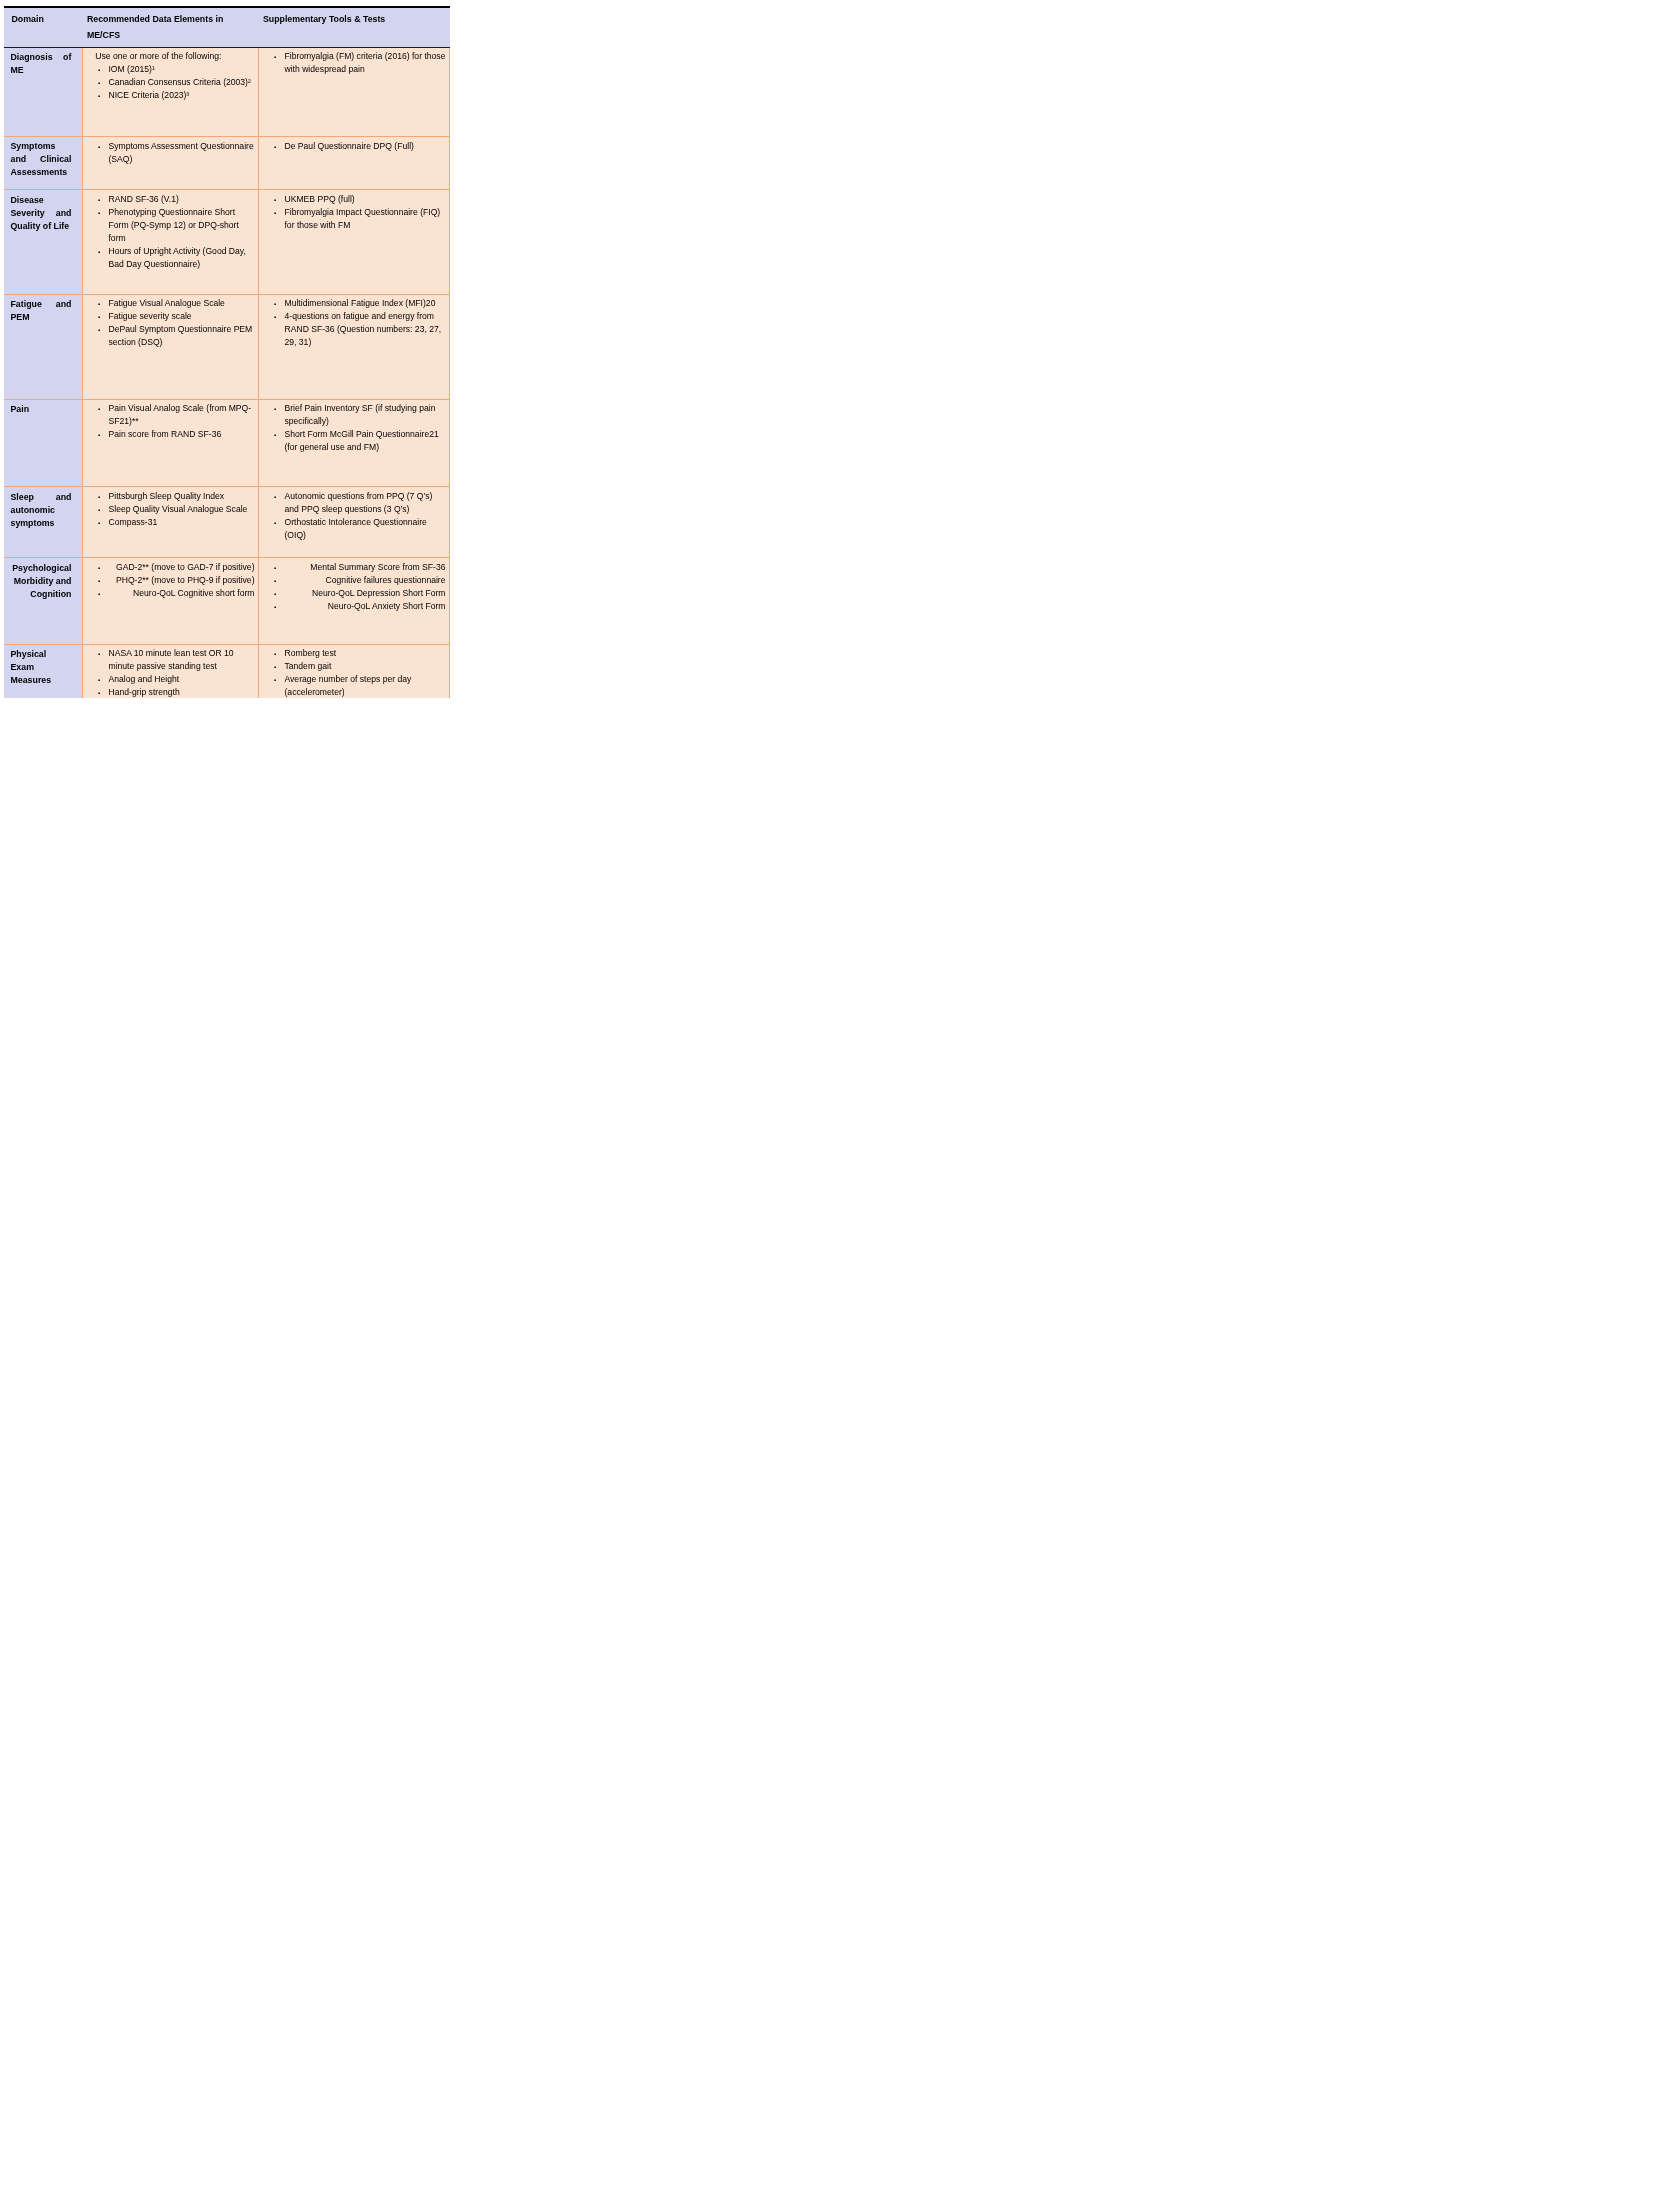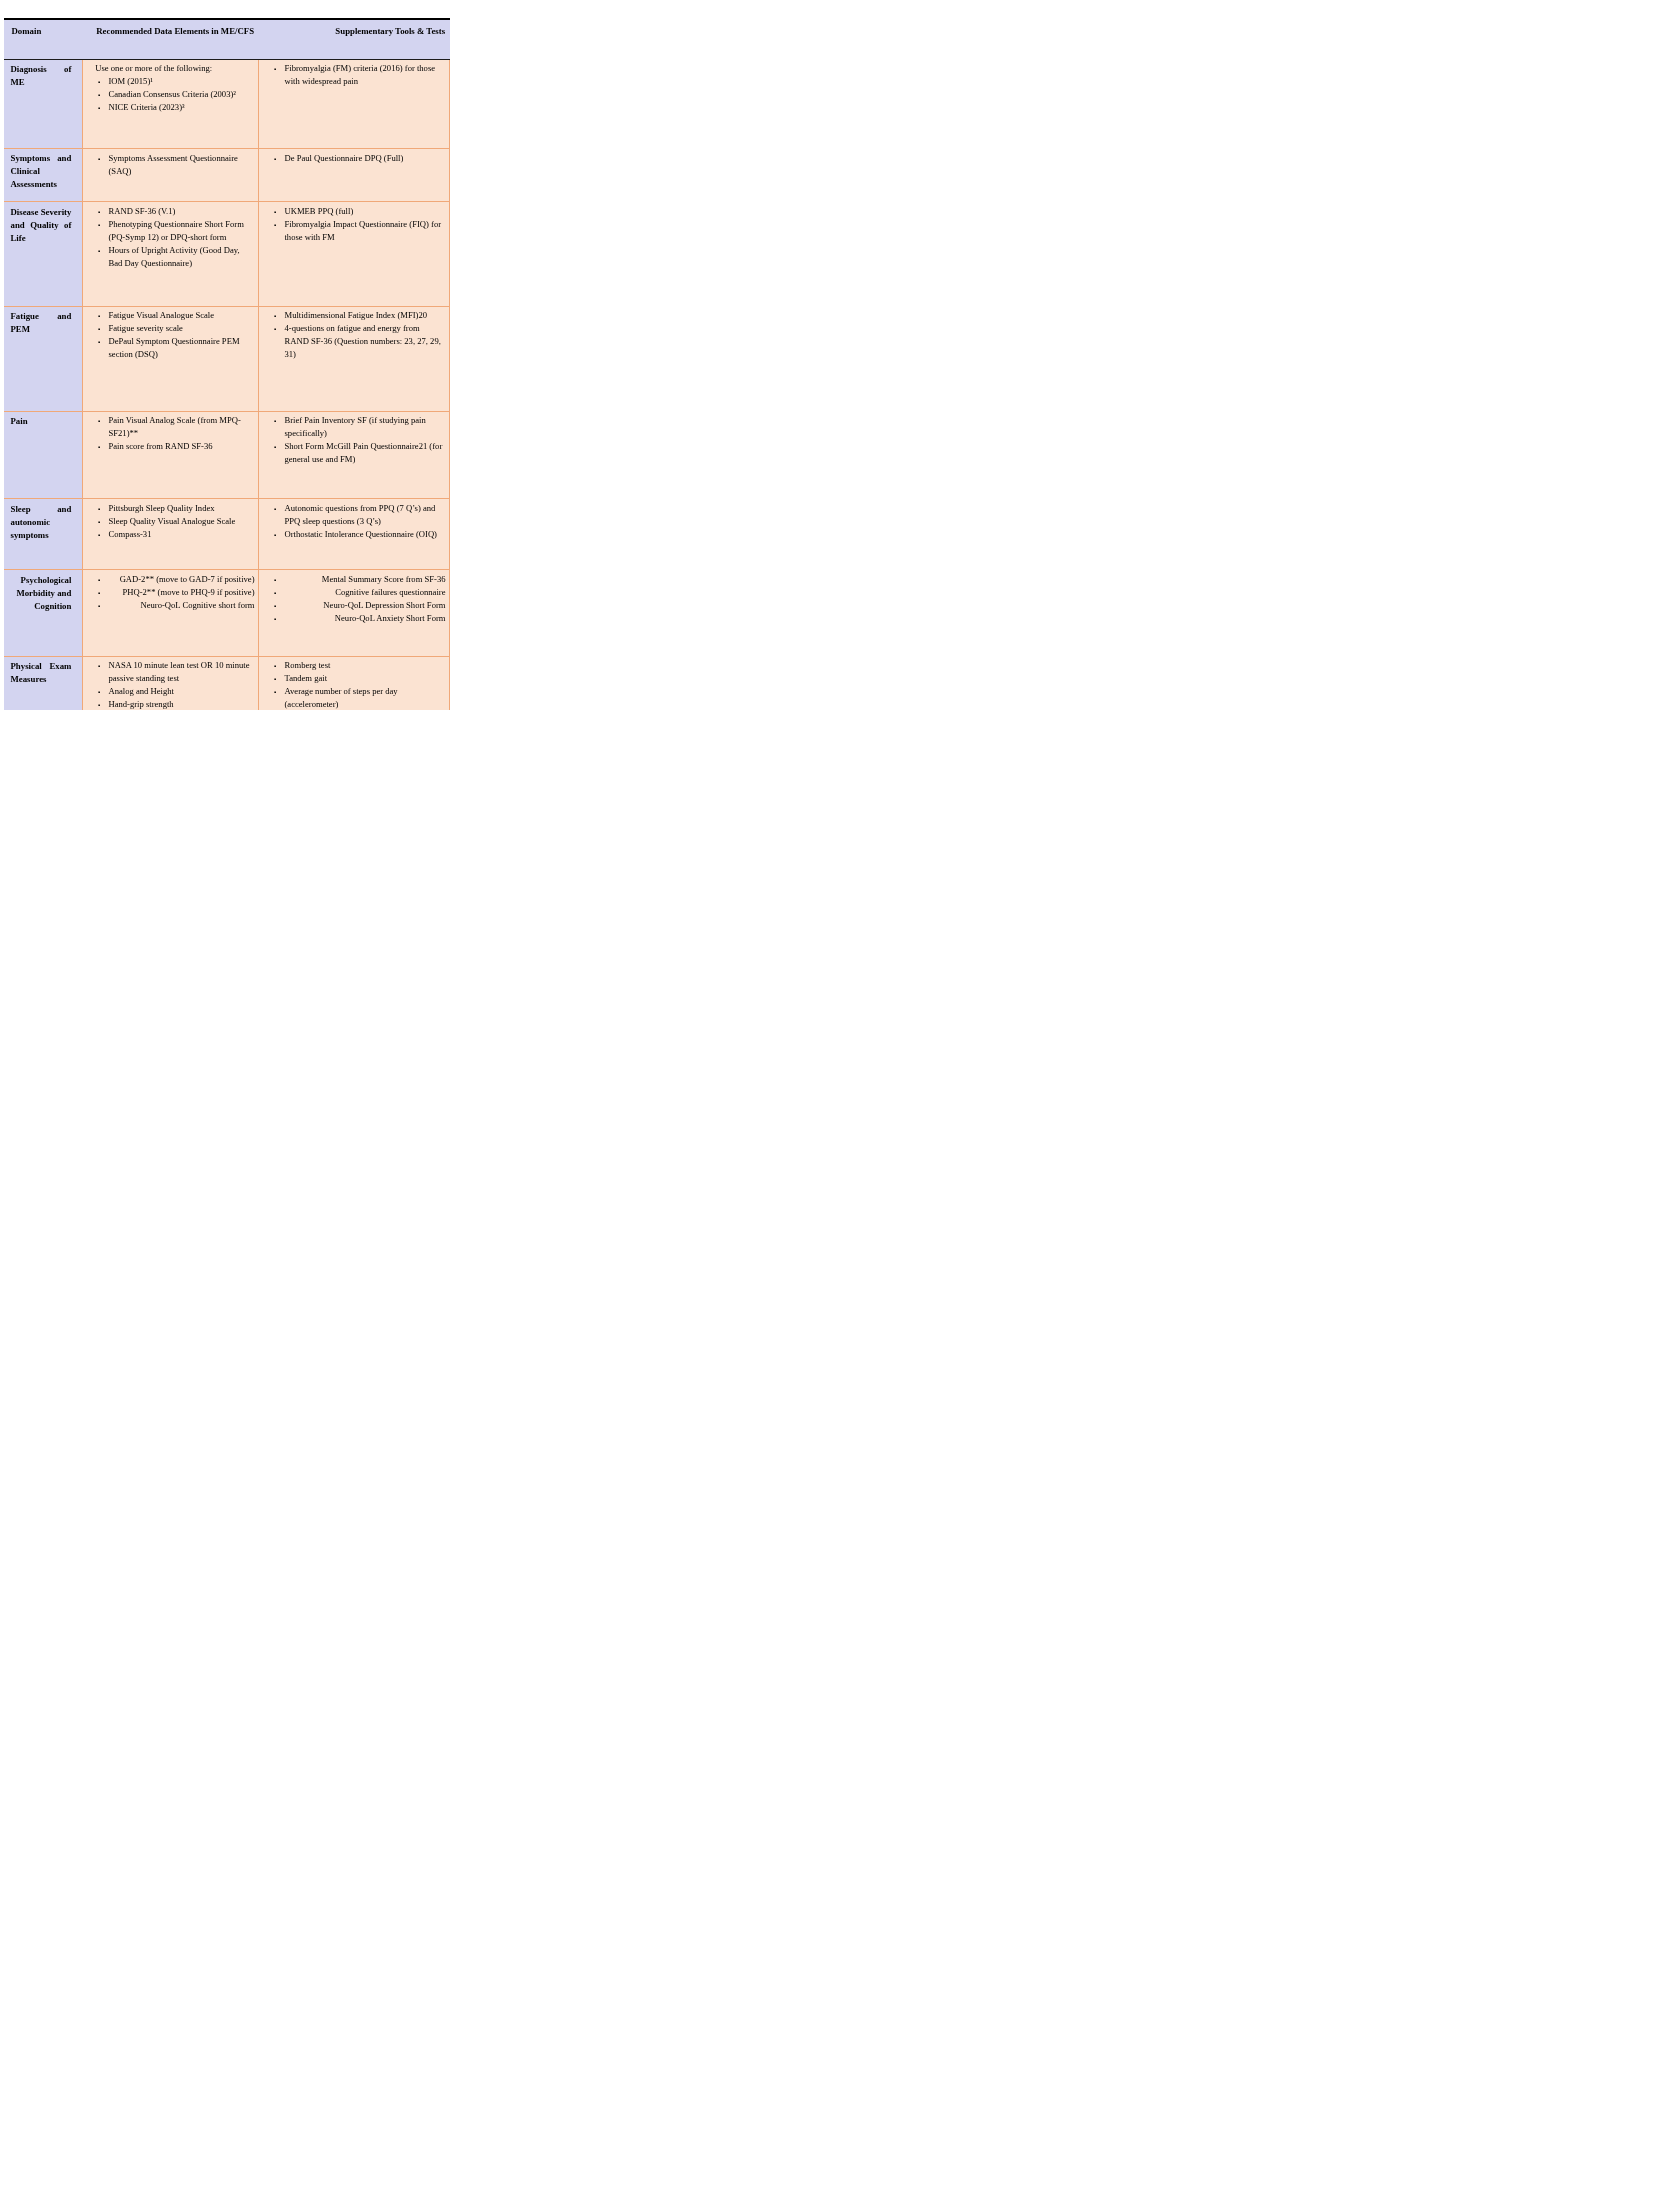--- a/index.html
+++ b/index.html
@@ -1,24 +1,23 @@
 <!DOCTYPE html>
 <html style="font-size:7px"><head>
 <meta charset="utf-8">
 <style>
   html, body { margin: 0; padding: 0; background: #ffffff; }
   .page {
     width: 452px;
     height: 698px;
     background: #ffffff;
     position: relative;
-    font-family: Liberation Serif, serif;
+    font-family: Liberation Sans, sans-serif;
     color: #000;
     overflow: hidden;
-    margin-top: 12px;
   }
   .tablewrap { padding: 5.7px 0 0 3.5px; }
   table.metable {
     border-collapse: collapse;
     table-layout: fixed;
     width: 446px;
   }
   col.c1 { width: 79px; }
   col.c2 { width: 176px; }
   col.c3 { width: 191px; }
@@ -29,21 +28,21 @@
     border-bottom: 1.3px solid #1c1c1c;
     border-left: none; border-right: none;
     vertical-align: top;
     font-size: 8.8px;
     line-height: 16px;
     font-weight: bold;
     padding: 3.5px 4.4px 3.5px 4.4px;
     height: 32px;
   }
   th.h-domain { text-align: left; padding-left: 8px; }
-  th.h-mid, th.h-right { text-align: right; }
+  th.h-mid, th.h-right { text-align: left; }
 
   td {
     border: 0.9px solid #f0a878;
     vertical-align: top;
     font-size: 8.6px;
     line-height: 13px;
     padding: 2.6px 3.5px 1.8px 12.3px;
     background: #fbe3d2;
     overflow: hidden;
   }

